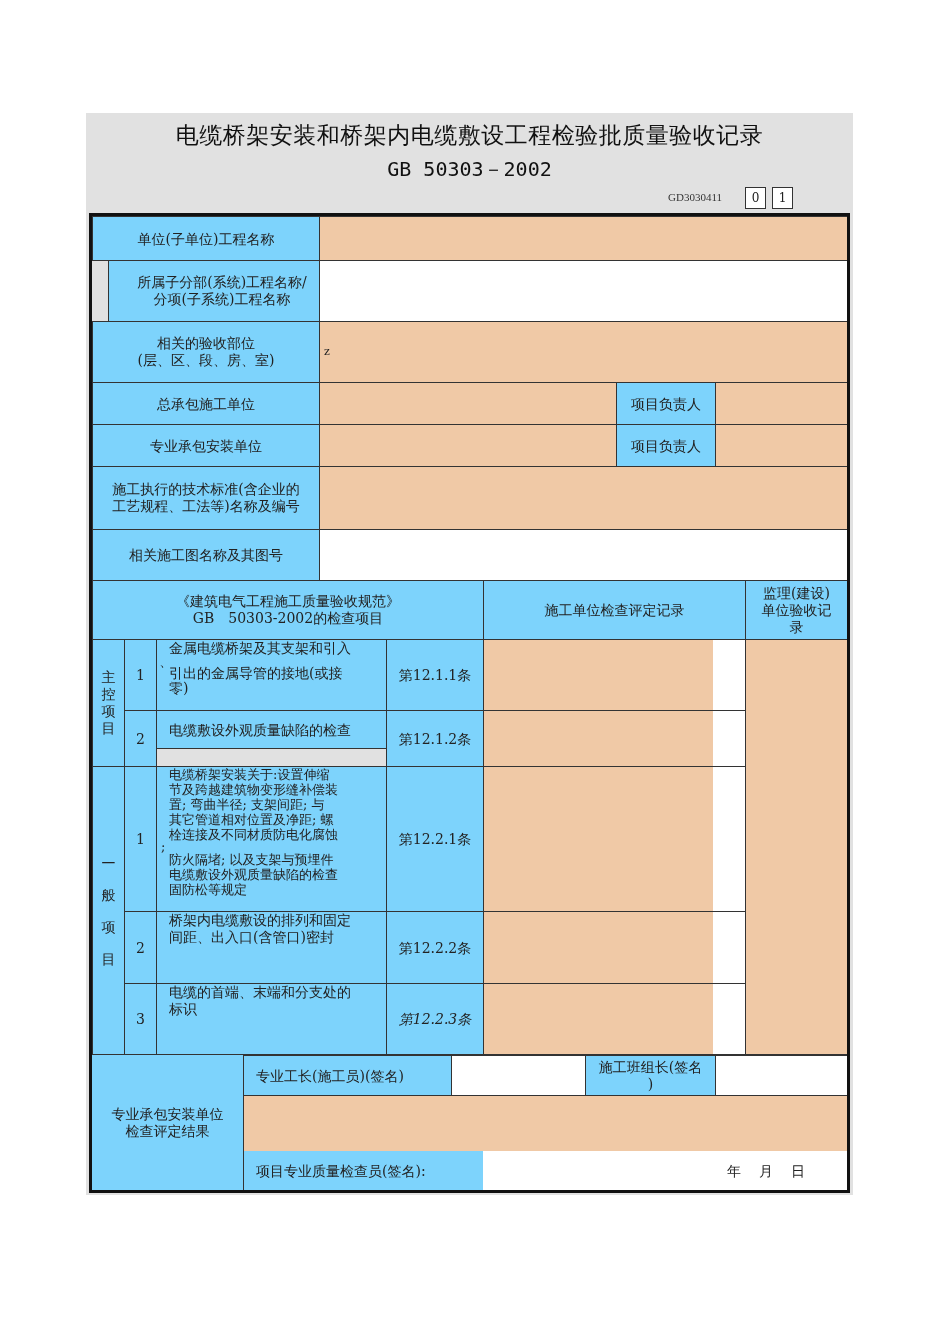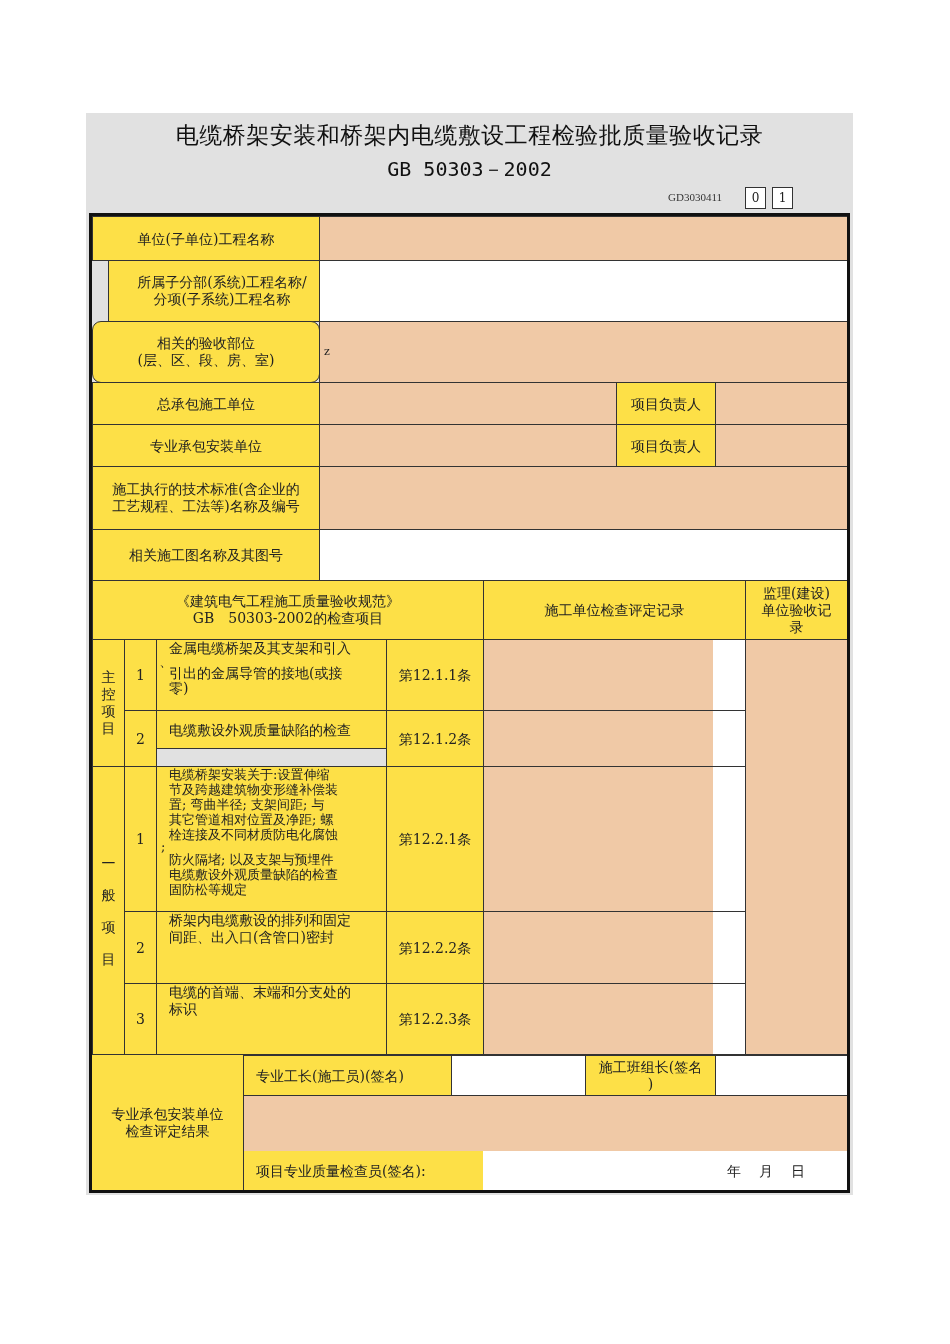--- a/index.html
+++ b/index.html
@@ -10,21 +10,21 @@
            font-family: "DejaVu Sans", sans-serif; font-size: 23px; color: #111; letter-spacing: 0.5px; }
   .subtitle { position: absolute; left: 86px; top: 156px; width: 767px; text-align: center;
               font-family: "DejaVu Sans Mono", monospace; font-size: 20px; color: #111; }
   .code { position: absolute; left: 668px; top: 191px; font-size: 11px; color: #333;
           font-family: "Liberation Serif", serif; }
   .code-box { position: absolute; top: 187px; width: 19px; height: 20px; border: 1px solid #333;
               background: #fff; font-size: 12px; text-align: center; line-height: 20px; }
   .c { position: absolute; box-sizing: border-box; border: 1px solid #333;
        display: flex; align-items: center; justify-content: center; text-align: center;
        font-size: 14px; line-height: 16px; }
-  .g { background: #fde047; }
+  .g { background: #7dd3fc; }
   .o { background: #f0c9a6; }
   .w { background: #ffffff; }
   .left { justify-content: flex-start; text-align: left; padding-left: 12px; }
   .frame { position: absolute; left: 89px; top: 213px; width: 761px; height: 980px;
            border: 3px solid #111; box-sizing: border-box; pointer-events: none; }
   .nob { border: none; }
   .vert { flex-direction: column; line-height: 17px; }
   .small { font-size: 13px; line-height: 15px; }
 </style>
 </head>
@@ -42,21 +42,21 @@
     <span>单位(子单位)工程名称</span>
   </div>
 <div class="c o" style="left:319px;top:216px;width:529px;height:45px;"></div>
 
 <div class="c g vert" style="left:108px;top:260px;width:228px;height:62px;">
   <span>所属子分部(系统)工程名称/</span>
   <span>分项(子系统)工程名称</span>
 </div>
 <div class="c w" style="left:319px;top:260px;width:529px;height:62px;"></div>
 
-<div class="c g vert" style="left:92px;top:321px;width:228px;height:62px;border-radius:9px;">
+<div class="c g vert" style="left:92px;top:321px;width:228px;height:62px;">
   <span>相关的验收部位</span>
   <span>(层、区、段、房、室)</span>
 </div>
 <div class="c o left" style="left:319px;top:321px;width:529px;height:62px;padding-left:4px;font-size:11px;">z</div>
 
 <div class="c g" style="left:92px;top:382px;width:228px;height:43px;">总承包施工单位</div>
 <div class="c o" style="left:319px;top:382px;width:298px;height:43px;"></div>
 <div class="c g" style="left:616px;top:382px;width:100px;height:43px;">项目负责人</div>
 <div class="c o" style="left:715px;top:382px;width:133px;height:43px;"></div>
 
@@ -135,21 +135,21 @@
   <span>间距、出入口(含管口)密封</span>
 </div>
 <div class="c g" style="left:386px;top:911px;width:98px;height:73px;">第12.2.2条</div>
 <div class="c o" style="left:483px;top:911px;width:263px;height:73px;background:linear-gradient(to right,#f0c9a6 0,#f0c9a6 229px,#fff 229px);"></div>
 
 <div class="c g" style="left:124px;top:983px;width:33px;height:72px;">3</div>
 <div class="c g vert left" style="left:156px;top:983px;width:231px;height:72px;align-items:flex-start;">
   <span>电缆的首端、末端和分支处的</span>
   <span>标识</span>
 </div>
-<div class="c g" style="left:386px;top:983px;width:98px;height:72px;">第12.2.3条</div>
+<div class="c g" style="left:386px;top:983px;width:98px;height:72px;font-style:italic;">第12.2.3条</div>
 <div class="c o" style="left:483px;top:983px;width:263px;height:72px;background:linear-gradient(to right,#f0c9a6 0,#f0c9a6 229px,#fff 229px);"></div>
 
 <div class="c o" style="left:745px;top:639px;width:103px;height:416px;"></div>
 
 <div class="c g vert nob" style="left:92px;top:1055px;width:152px;height:136px;border-right:1px solid #333;">
   <span>专业承包安装单位</span>
   <span>检查评定结果</span>
 </div>
 <div class="c g left" style="left:243px;top:1055px;width:209px;height:41px;">专业工长(施工员)(签名)</div>
 <div class="c w" style="left:451px;top:1055px;width:135px;height:41px;"></div>

